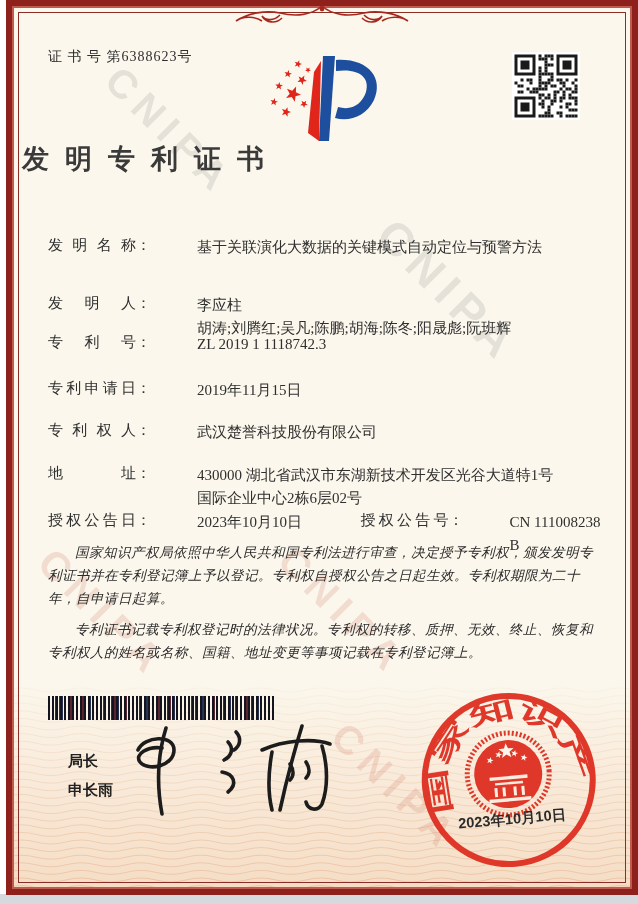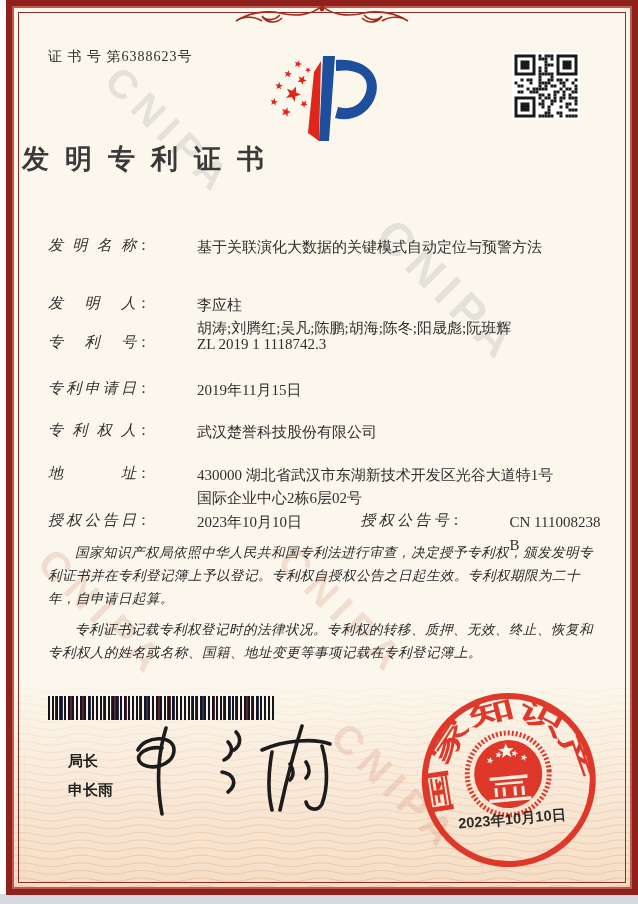--- a/index.html
+++ b/index.html
@@ -11,21 +11,21 @@
   .frame-mid{position:absolute;inset:6px;border:2px solid #c05a4e;pointer-events:none;z-index:6;}
   .frame-inner{position:absolute;inset:12px;border:1px solid #8a2e27;pointer-events:none;z-index:6;}
   .ornament{position:absolute;top:3px;left:50%;transform:translateX(-50%);z-index:7;}
   .cert-no{position:absolute;left:42px;top:48px;font-size:14px;color:#2e2e2e;letter-spacing:1px;z-index:3;}
   .logo{position:absolute;left:246px;top:54px;z-index:3;}
   .qr{position:absolute;left:506px;top:52px;z-index:3;}
   .title{position:absolute;left:0;right:0;top:141px;text-align:left;font-size:27px;font-weight:700;
          color:#3a3a3a;letter-spacing:16px;padding-left:16px;z-index:3;}
   .fields{position:absolute;left:42px;top:234px;width:556px;z-index:3;color:#2f2f2f;font-size:15px;}
   .frow{position:absolute;left:0;display:flex;align-items:flex-start;width:556px;}
-  .flabel{display:inline-block;width:88px;text-align:justify;text-align-last:justify;flex:none;font-style:italic;}
+  .flabel{display:inline-block;width:88px;text-align:justify;text-align-last:justify;flex:none;}
   .fcolon{flex:none;margin:0 6px 0 0;}
   .fval{line-height:23px;margin-left:40px;}
   .body-text{position:absolute;left:42px;top:541px;width:552px;z-index:3;}
   .body-text p{margin:0 0 8px 0;font-size:13.5px;font-style:italic;color:#2a2a2a;
                line-height:23px;text-indent:2em;letter-spacing:0.5px;}
   .barcode{position:absolute;left:42px;top:696px;width:228px;height:24px;z-index:3;
     background-image:
       repeating-linear-gradient(90deg,#14141f 0px,#14141f 2px,rgba(0,0,0,0) 2px,rgba(0,0,0,0) 4px),
       repeating-linear-gradient(90deg,#27314f 0px,#27314f 1px,rgba(0,0,0,0) 1px,rgba(0,0,0,0) 7px),
       repeating-linear-gradient(90deg,#5a2430 0px,#5a2430 2px,rgba(0,0,0,0) 2px,rgba(0,0,0,0) 11px);}

